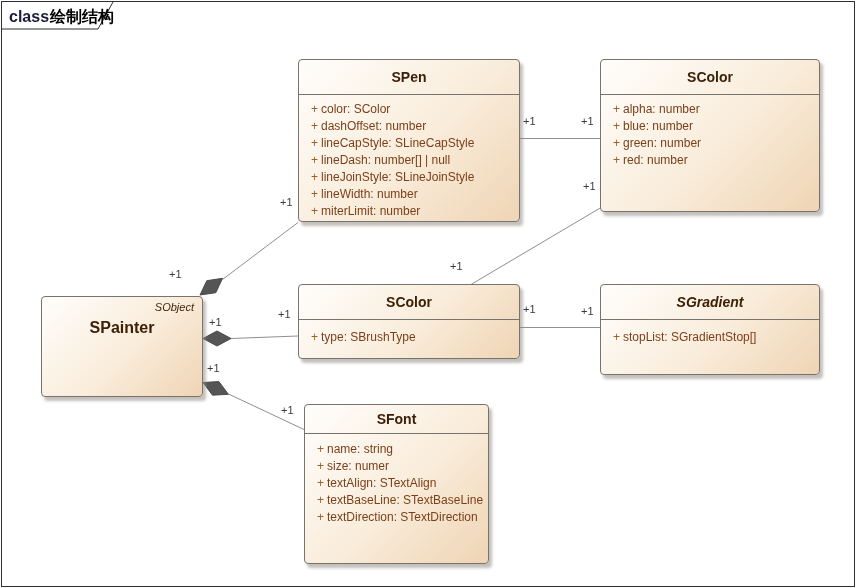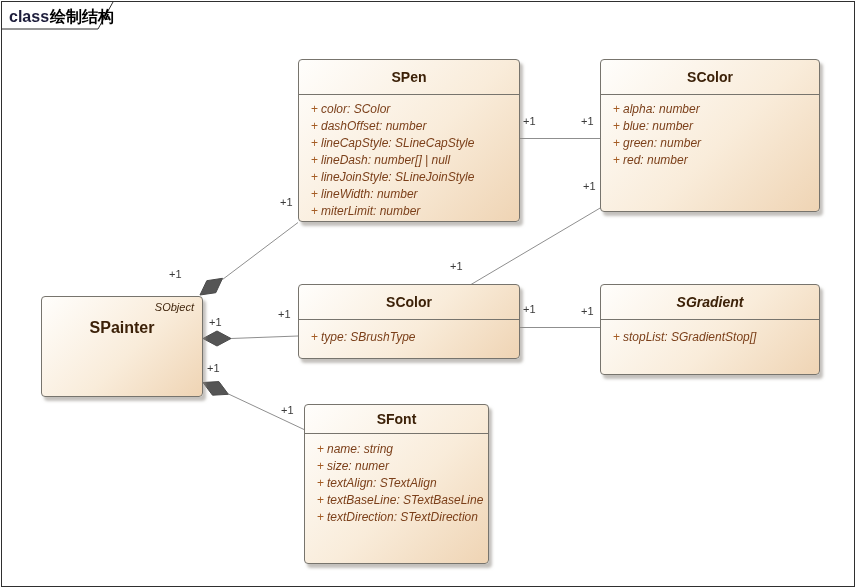--- a/index.html
+++ b/index.html
@@ -21,21 +21,21 @@
     border:1px solid #77746d; border-radius:4px;
     box-shadow:3px 4px 3px rgba(145,140,133,0.55);
   }
   .cls-header {
     text-align:center; font-weight:bold; font-size:14px; color:#3c2108;
     border-bottom:1px solid #77746d;
   }
   .cls-header.abstract { font-style:italic; }
   .attr-row { display:flex; height:17px; line-height:17px; font-size:12px; }
   .vis { width:22px; padding-left:12px; color:#a55d25; flex:0 0 22px; }
-  .attr-text { color:#7b3f19; white-space:nowrap;font-style:italic; }
+  .attr-text { color:#7b3f19; white-space:nowrap; }
   .stereotype {
     position:absolute; top:4px; right:8px; font-style:italic;
     font-size:11px; color:#41260d;
   }
   .painter-name {
     position:absolute; top:22px; left:0; width:100%; text-align:center;
     font-weight:bold; font-size:16px; color:#3c2108;
   }
   .mult {
     position:absolute; z-index:2; font-size:11px; color:#3a3a3a; white-space:nowrap;

